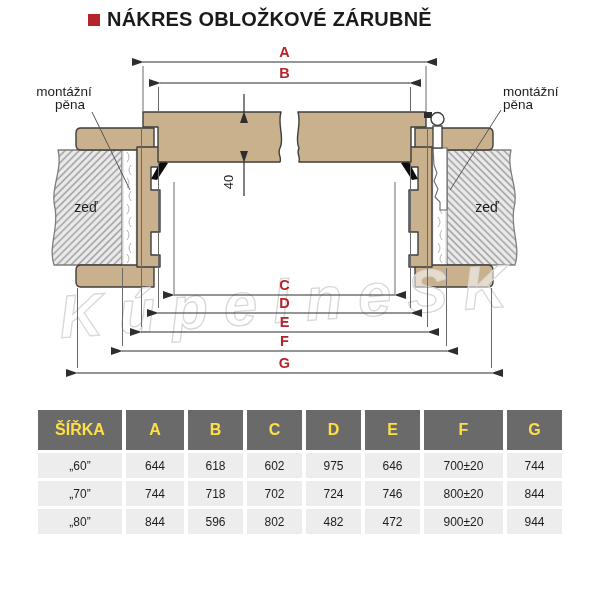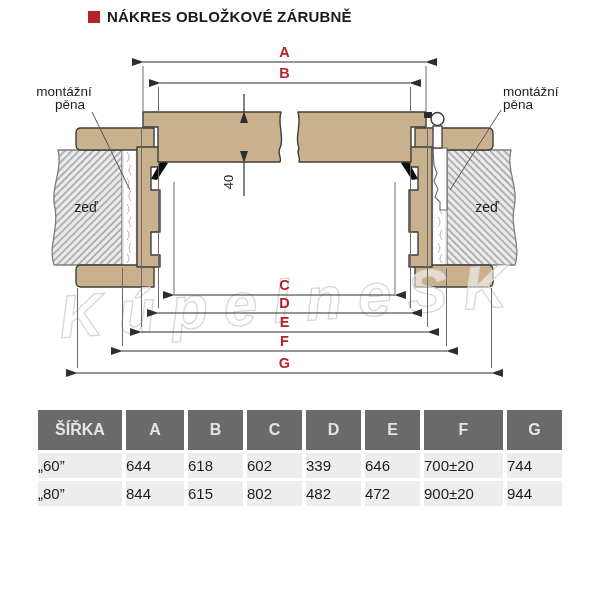--- a/index.html
+++ b/index.html
@@ -1,23 +1,23 @@
 <!DOCTYPE html>
 <html><head>
 <meta charset="utf-8">
 <style>
   html,body{margin:0;padding:0;background:#fff;}
   body{width:600px;height:600px;position:relative;font-family:"Liberation Sans",sans-serif;overflow:hidden;}
   .title-row{position:absolute;left:88px;top:8px;display:flex;align-items:center;gap:7px;}
   .title-bullet{width:12px;height:12px;background:#b5232b;display:inline-block;}
-  .title-text{font-size:15px;font-weight:bold;color:#1a1a1a;letter-spacing:.2px;margin:0;}
+  .title-text{font-size:20px;font-weight:bold;color:#1a1a1a;letter-spacing:.2px;margin:0;}
   svg.diagram{position:absolute;left:0;top:38px;}
   table.sizes{position:absolute;left:34px;top:407px;border-collapse:separate;border-spacing:4px 3px;table-layout:fixed;}
-  table.sizes th{background:#6a6a6a;color:#e5e5e5;font-weight:bold;font-size:16px;height:40px;text-align:center;padding:0;}
-  table.sizes td{background:#ededed;color:#1d1d1d;font-size:15px;height:25px;text-align:left;padding:0;}
+  table.sizes th{background:#6a6a6a;color:#fde047;font-weight:bold;font-size:16px;height:40px;text-align:center;padding:0;}
+  table.sizes td{background:#ededed;color:#1d1d1d;font-size:12px;height:25px;text-align:center;padding:0;}
 </style>
 </head>
 <body>
 
 <div class="title-row">
   <span class="title-bullet"></span>
   <h1 class="title-text">NÁKRES OBLOŽKOVÉ ZÁRUBNĚ</h1>
 </div>
 
 <svg class="diagram" width="600" height="362" viewBox="0 38 600 362" xmlns="http://www.w3.org/2000/svg">
@@ -123,29 +123,39 @@
         <th>F</th>
         <th>G</th>
       </tr>
     </thead>
   <tbody>
       <tr>
         <td>„60”</td>
         <td>644</td>
         <td>618</td>
         <td>602</td>
-        <td>339</td>
+        <td>975</td>
         <td>646</td>
         <td>700±20</td>
         <td>744</td>
       </tr>
       <tr>
+        <td>„70”</td>
+        <td>744</td>
+        <td>718</td>
+        <td>702</td>
+        <td>724</td>
+        <td>746</td>
+        <td>800±20</td>
+        <td>844</td>
+      </tr>
+      <tr>
         <td>„80”</td>
         <td>844</td>
-        <td>615</td>
+        <td>596</td>
         <td>802</td>
         <td>482</td>
         <td>472</td>
         <td>900±20</td>
         <td>944</td>
       </tr>
     </tbody>
 </table>
 
 </body></html>

